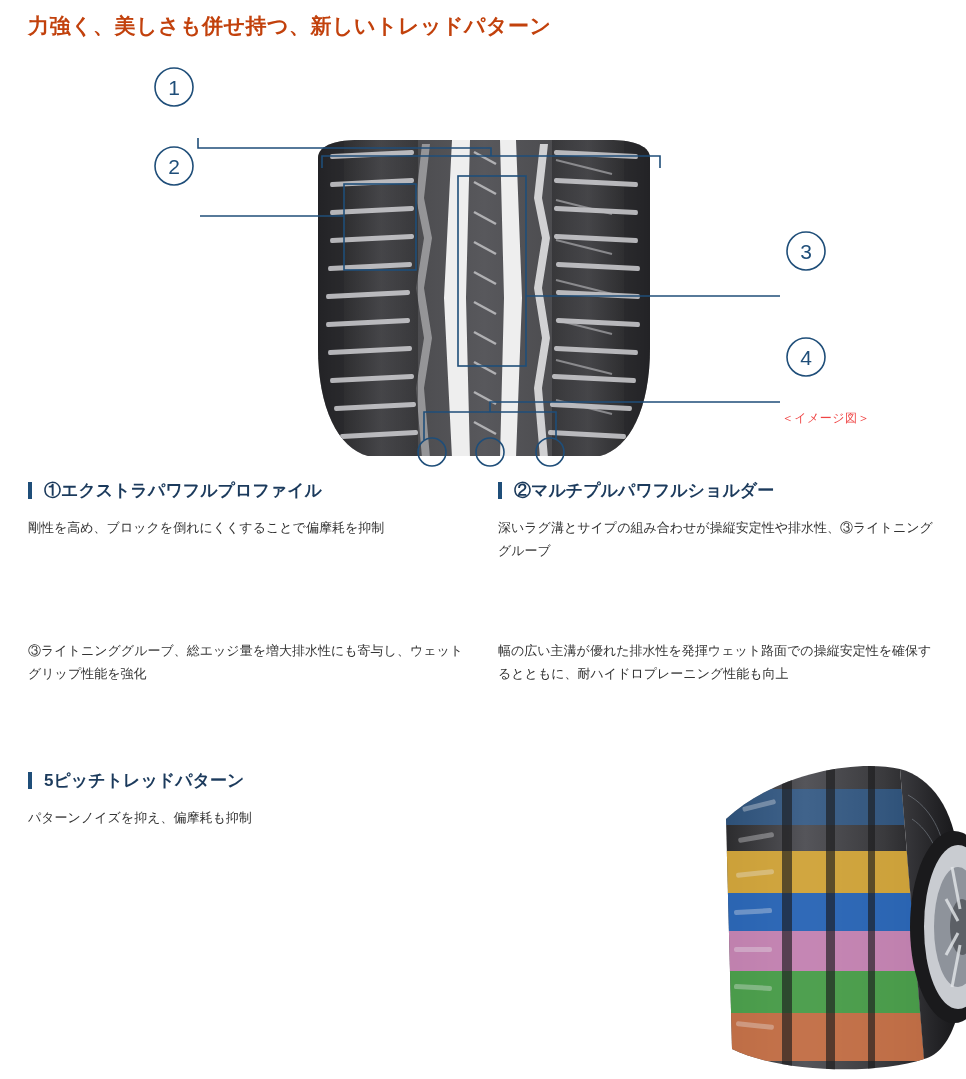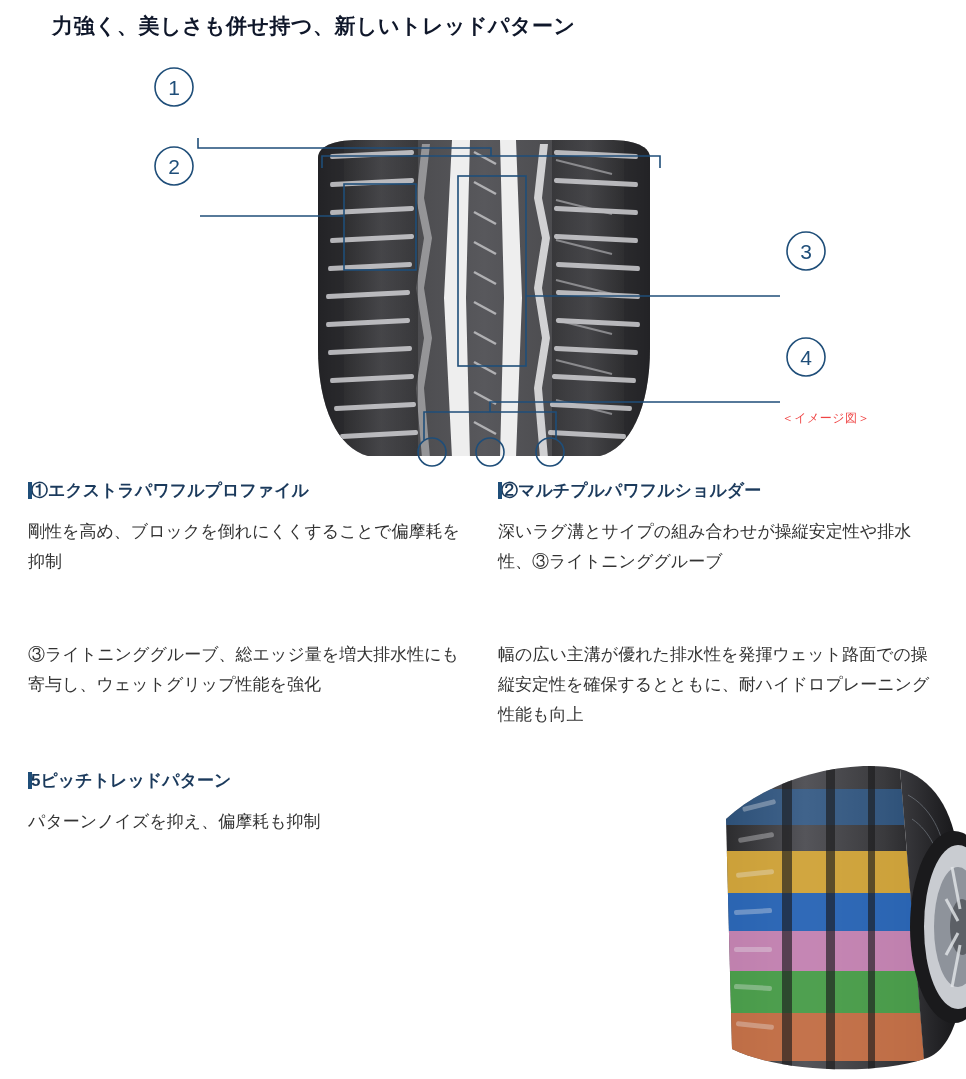--- a/index.html
+++ b/index.html
@@ -16,23 +16,22 @@
     width: 966px;
     height: 1079px;
     background: #fff;
   }
   .title {
     position: absolute;
     left: 28px;
     top: 12px;
     font-size: 21px;
     font-weight: bold;
-    color: #0f172a;
+    color: #c2410c;
     letter-spacing: 0.5px;
-    margin-left: 24px;
   }
 
   
   .figure {
     position: absolute;
     left: 0; top: 48px;
     width: 966px; height: 430px;
   }
   .figure svg { display: block; }
 
@@ -51,34 +50,34 @@
     left: 0; top: 480px;
     width: 966px;
   }
   .col-left { position: absolute; left: 28px; width: 440px; }
   .col-right { position: absolute; left: 498px; width: 440px; }
 
   .feat-head {
     font-size: 17px;
     font-weight: bold;
     color: #1b3a5c;
-    padding-left: 3px;
+    padding-left: 16px;
     position: relative;
     line-height: 1.3;
   }
   .feat-head::before {
     content: "";
     position: absolute;
     left: 0; top: 2px;
     width: 4px; height: 17px;
     background: #1f4e79;
   }
   .feat-body {
     margin-top: 15px;
-    font-size: 17px;
+    font-size: 13px;
     line-height: 1.75;
     color: #333;
   }
 
   .r1 { top: 0; }
   .r2 { top: 145px; }
   .r3 { top: 290px; }
 
   .pos { position: absolute; width: 440px; }
 

